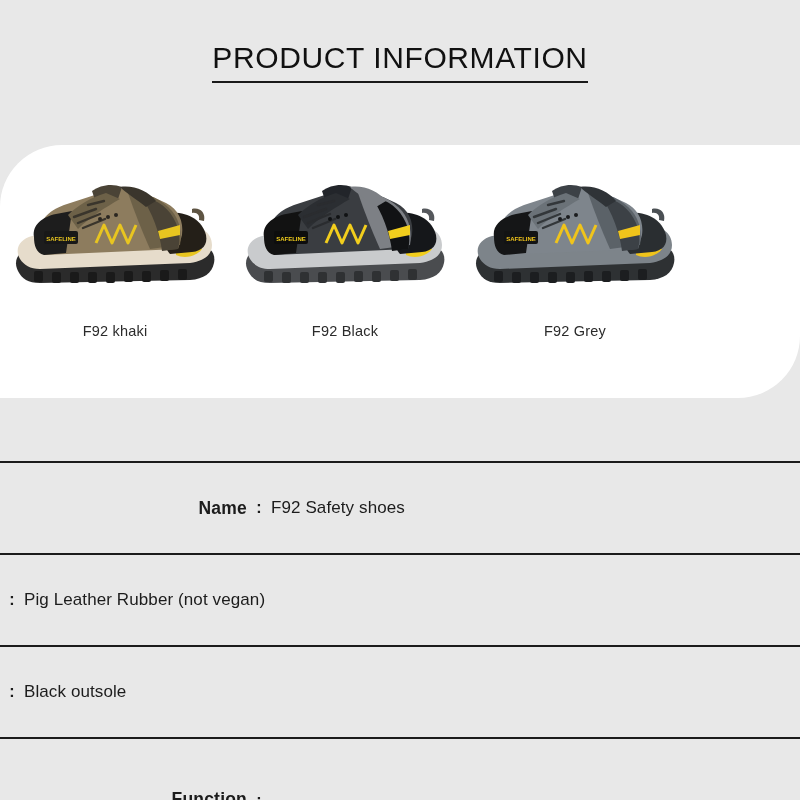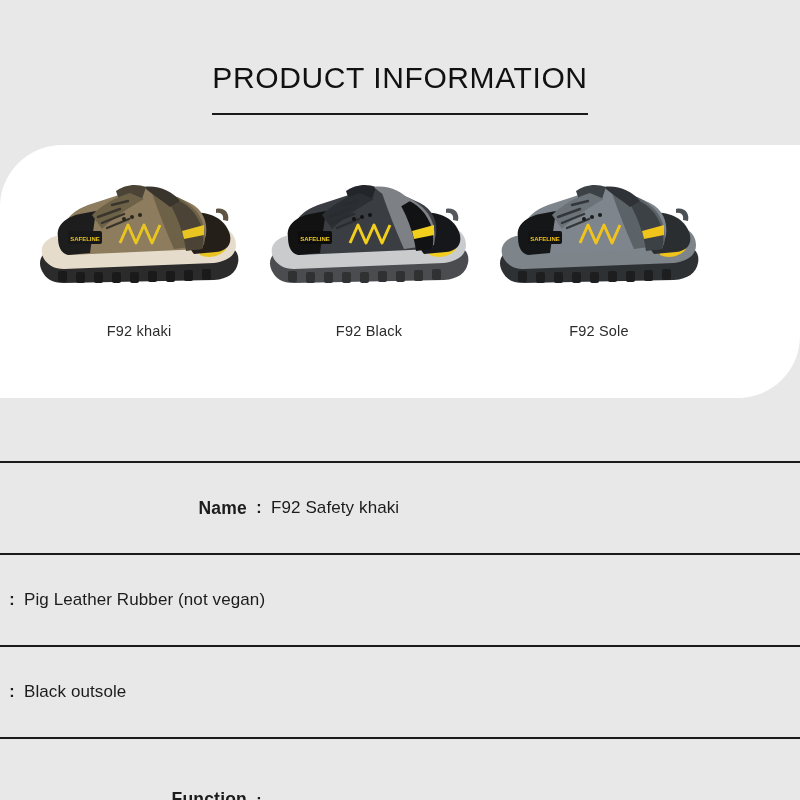--- a/index.html
+++ b/index.html
@@ -23,44 +23,42 @@
     width: 800px;
     text-align: center;
   }
   .page-title {
     display: inline-block;
     font-size: 30px;
     font-weight: 400;
     letter-spacing: 0.6px;
     color: #111111;
     line-height: 40px;
-    padding-bottom: 15px;
+    padding-bottom: 3px;
     border-bottom: 2px solid #1a1a1a;
-    margin-top: 20px;
   }
 
   
   .gallery-card {
     position: absolute;
     left: 0;
     top: 145px;
     width: 800px;
     height: 253px;
     background: #ffffff;
     border-top-left-radius: 62px;
     border-bottom-right-radius: 62px;
   }
   .gallery-row {
     position: absolute;
     left: 0;
     top: 0;
     width: 656px;
     height: 253px;
     display: flex;
-    padding-left: 24px;
   }
   .gallery-cell {
     flex: 1 1 33.3333%;
     position: relative;
     display: flex;
     flex-direction: column;
     align-items: center;
     justify-content: flex-start;
   }
   .shoe-stage {
@@ -291,32 +289,32 @@
           </g>
           <path d="M158 72 L180 66 L180 76 L160 80 Z" fill="#f0c41b"></path>
           <path d="M192 50 C200 48 206 54 204 62 L199 61 C200 56 197 53 192 54 Z" fill="#4b5054"></path>
           <g fill="#1a1c1e">
             <circle cx="100" cy="60" r="2"></circle>
             <circle cx="108" cy="58" r="2"></circle>
             <circle cx="116" cy="56" r="2"></circle>
           </g>
         </svg>
       </div>
-      <div class="shoe-caption">F92 Sole</div>
+      <div class="shoe-caption">F92 Grey</div>
     </div>
 
   </div>
 </div>
 
 <div class="spec-table">
 
   <div class="spec-row">
     <div class="spec-label">Name</div>
     <div class="spec-colon">:</div>
-    <div class="spec-value">F92 Safety khaki</div>
+    <div class="spec-value">F92 Safety shoes</div>
   </div>
 
   <div class="spec-row">
     <div class="spec-colon">:</div>
     <div class="spec-value">Pig Leather Rubber (not vegan)</div>
   </div>
 
   <div class="spec-row">
     <div class="spec-colon">:</div>
     <div class="spec-value">Black outsole</div>

